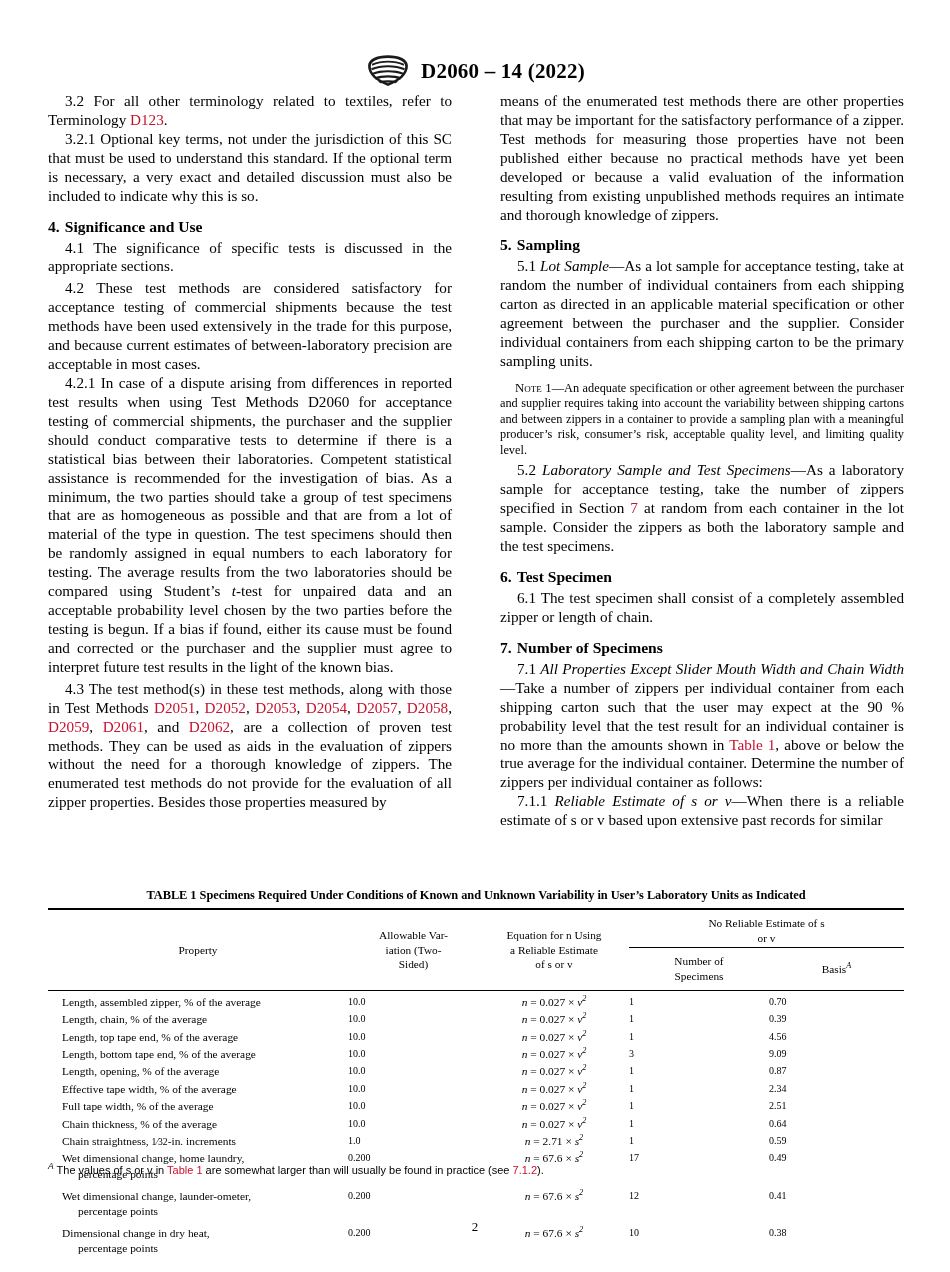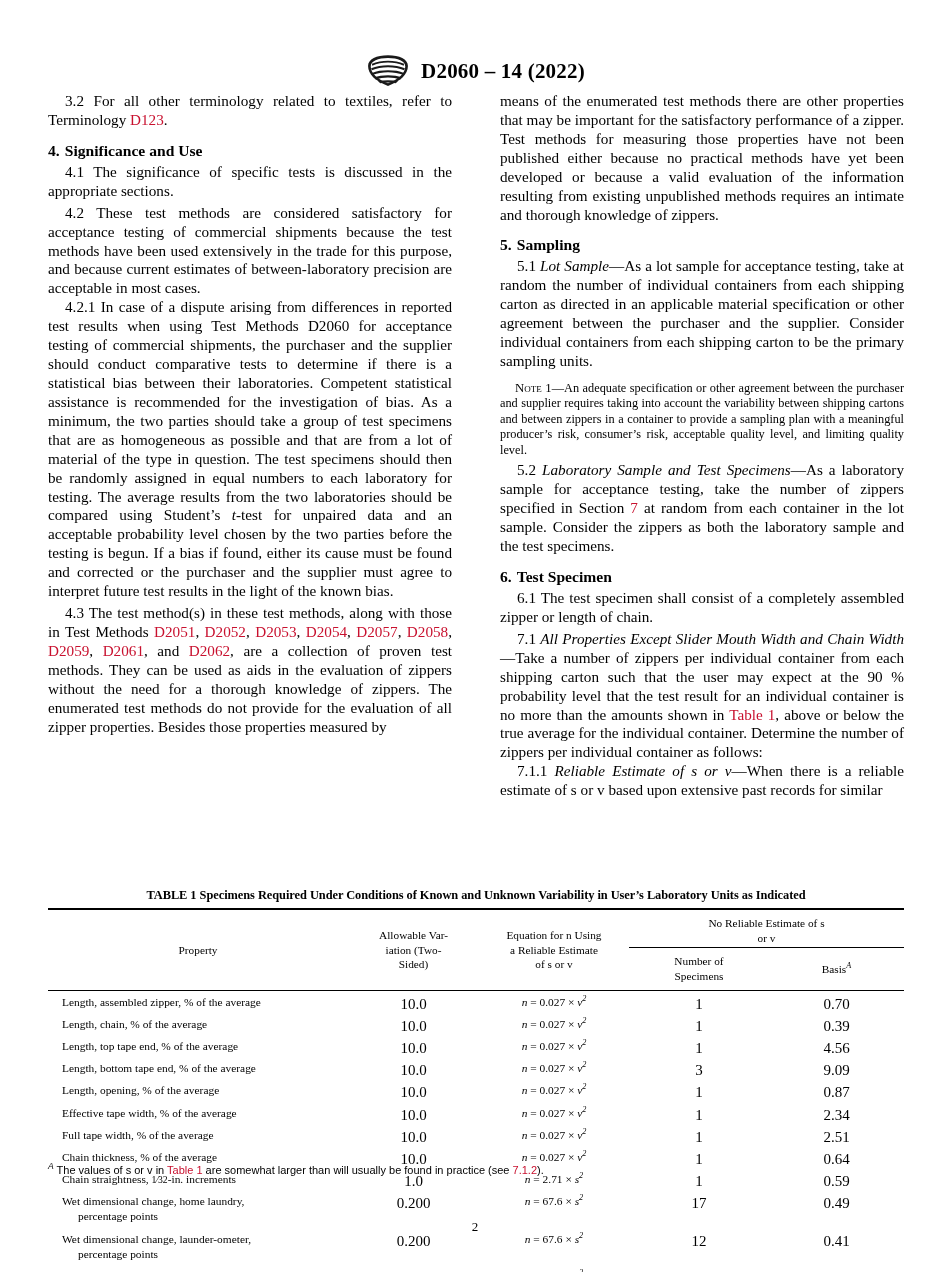--- a/index.html
+++ b/index.html
@@ -146,24 +146,23 @@
   td.body-prop {
     text-align: left;
     padding-left: 14px;
     padding-top: 1.2px;
     padding-bottom: 1.2px;
     font-size: 11.4px;
     line-height: 1.32;
   }
   td.body-prop .cont { display: block; padding-left: 16px; }
   td.body-num {
-    text-align: center;
     padding-top: 1.2px;
     padding-bottom: 1.2px;
-    font-size: 15px;
+    font-size: 10px;
     line-height: 1.32;
   }
   td.body-eq {
     text-align: center;
     padding-top: 1.2px;
     padding-bottom: 1.2px;
     font-size: 11.4px;
     line-height: 1.32;
     font-style: italic;
   }
@@ -215,20 +214,21 @@
     </svg>
     <div class="doc-title">D2060 – 14 (2022)</div>
   </div>
 
   <div class="columns">
 
     <div class="col">
 
       <p class="indent"><span>3.2 For all other terminology related to textiles, refer to Terminology </span><span class="ref">D123</span><span>.</span></p>
 
+      <p class="indent">3.2.1 Optional key terms, not under the jurisdiction of this SC that must be used to understand this standard. If the optional term is necessary, a very exact and detailed discussion must also be included to indicate why this is so.</p>
 
       <h3 class="sec"><span class="num">4.</span><span>Significance and Use</span></h3>
 
       <p class="indent spaced">4.1 The significance of specific tests is discussed in the appropriate sections.</p>
 
       <p class="indent spaced">4.2 These test methods are considered satisfactory for acceptance testing of commercial shipments because the test methods have been used extensively in the trade for this purpose, and because current estimates of between-laboratory precision are acceptable in most cases.</p>
 
       <p class="indent"><span>4.2.1 In case of a dispute arising from differences in reported test results when using Test Methods D2060 for acceptance testing of commercial shipments, the purchaser and the supplier should conduct comparative tests to determine if there is a statistical bias between their laboratories. Competent statistical assistance is recommended for the investigation of bias. As a minimum, the two parties should take a group of test specimens that are as homogeneous as possible and that are from a lot of material of the type in question. The test specimens should then be randomly assigned in equal numbers to each laboratory for testing. The average results from the two laboratories should be compared using Student’s </span><span class="ital">t</span><span>-test for unpaired data and an acceptable probability level chosen by the two parties before the testing is begun. If a bias if found, either its cause must be found and corrected or the purchaser and the supplier must agree to interpret future test results in the light of the known bias.</span></p>
 
       <p class="indent spaced"><span>4.3 The test method(s) in these test methods, along with those in Test Methods </span><span class="ref">D2051</span>, <span class="ref">D2052</span>, <span class="ref">D2053</span>, <span class="ref">D2054</span>, <span class="ref">D2057</span>, <span class="ref">D2058</span>, <span class="ref">D2059</span>, <span class="ref">D2061</span>, and <span class="ref">D2062</span><span>, are a collection of proven test methods. They can be used as aids in the evaluation of zippers without the need for a thorough knowledge of zippers. The enumerated test methods do not provide for the evaluation of all zipper properties. Besides those properties measured by</span></p>
@@ -244,20 +244,21 @@
       <p class="indent spaced"><span>5.1 </span><span class="ital">Lot Sample</span><span>—As a lot sample for acceptance testing, take at random the number of individual containers from each shipping carton as directed in an applicable material specification or other agreement between the purchaser and the supplier. Consider individual containers from each shipping carton to be the primary sampling units.</span></p>
 
       <p class="note"><span class="nlabel">Note 1</span><span>—An adequate specification or other agreement between the purchaser and supplier requires taking into account the variability between shipping cartons and between zippers in a container to provide a sampling plan with a meaningful producer’s risk, consumer’s risk, acceptable quality level, and limiting quality level.</span></p>
 
       <p class="indent spaced"><span>5.2 </span><span class="ital">Laboratory Sample and Test Specimens</span><span>—As a laboratory sample for acceptance testing, take the number of zippers specified in Section </span><span class="ref">7</span><span> at random from each container in the lot sample. Consider the zippers as both the laboratory sample and the test specimens.</span></p>
 
       <h3 class="sec"><span class="num">6.</span><span>Test Specimen</span></h3>
 
       <p class="indent spaced">6.1 The test specimen shall consist of a completely assembled zipper or length of chain.</p>
 
+      <h3 class="sec"><span class="num">7.</span><span>Number of Specimens</span></h3>
 
       <p class="indent spaced"><span>7.1 </span><span class="ital">All Properties Except Slider Mouth Width and Chain Width</span><span>—Take a number of zippers per individual container from each shipping carton such that the user may expect at the 90 % probability level that the test result for an individual container is no more than the amounts shown in </span><span class="ref">Table 1</span><span>, above or below the true average for the individual container. Determine the number of zippers per individual container as follows:</span></p>
 
       <p class="indent"><span>7.1.1 </span><span class="ital">Reliable Estimate of s or v</span><span>—When there is a reliable estimate of s or v based upon extensive past records for similar</span></p>
 
     </div>
   </div>
 
   <div class="table-wrap">
     <div class="table-caption">TABLE 1 Specimens Required Under Conditions of Known and Unknown Variability in User’s Laboratory Units as Indicated</div>

